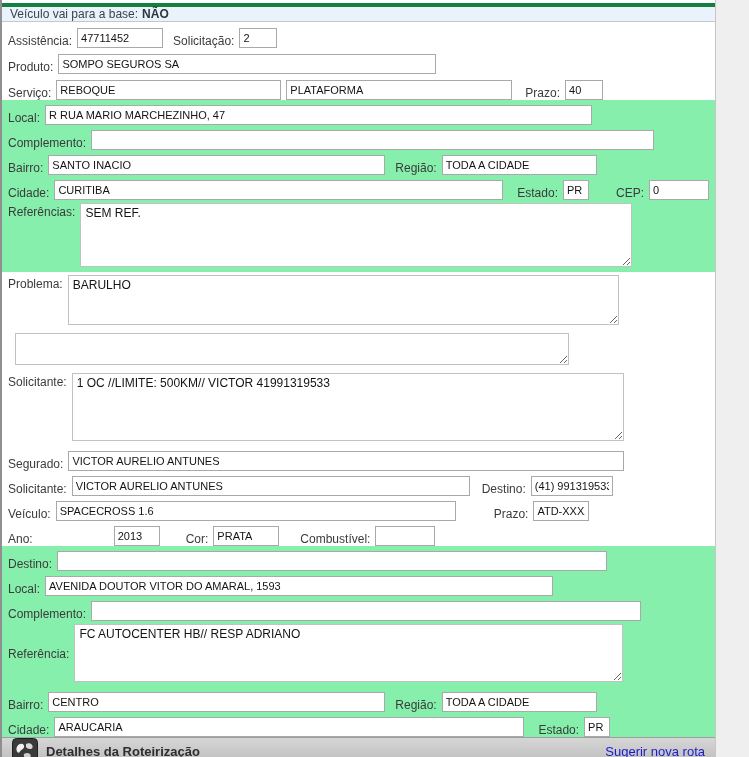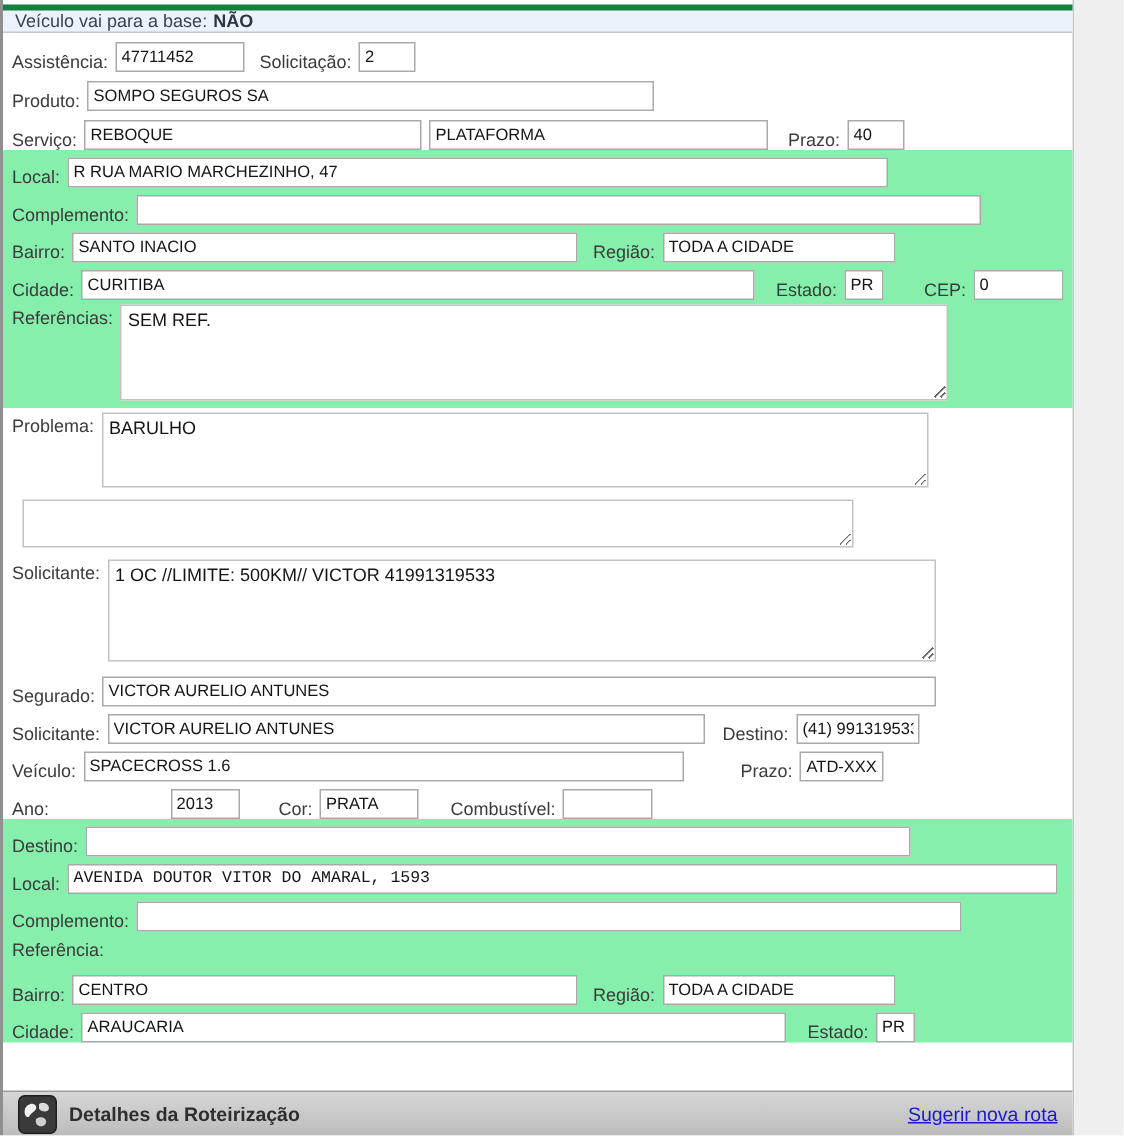--- a/index.html
+++ b/index.html
@@ -145,28 +145,29 @@
     </div>
   </div>
 
   <div class="sec sec-d gray">
     <div class="row">
       <span class="lbl">Destino:</span>
       <input class="fld" style="width: 550px;" value="">
     </div>
     <div class="row">
       <span class="lbl">Local:</span>
-      <input class="fld" style="width: 660px; font-family: Liberation Mono, monospace;" value="AVENIDA DOUTOR VITOR DO AMARAL, 1593">
+      <input class="fld" style="width: 508px;" value="AVENIDA DOUTOR VITOR DO AMARAL, 1593">
     </div>
     <div class="row">
       <span class="lbl">Complemento:</span>
       <input class="fld" style="width: 550px;" value="">
     </div>
     <div class="row ta center">
       <span class="lbl">Referência:</span>
+      <textarea class="fld" style="width: 549px; height: 58px;">FC AUTOCENTER HB// RESP ADRIANO</textarea>
     </div>
     <div class="row">
       <span class="lbl">Bairro:</span>
       <input class="fld" style="width: 337px;" value="CENTRO">
       <span class="lbl" style="margin-left:10px">Região:</span>
       <input class="fld" style="width: 155px;" value="TODA A CIDADE">
     </div>
     <div class="row">
       <span class="lbl">Cidade:</span>
       <input class="fld" style="width: 470px;" value="ARAUCARIA">

